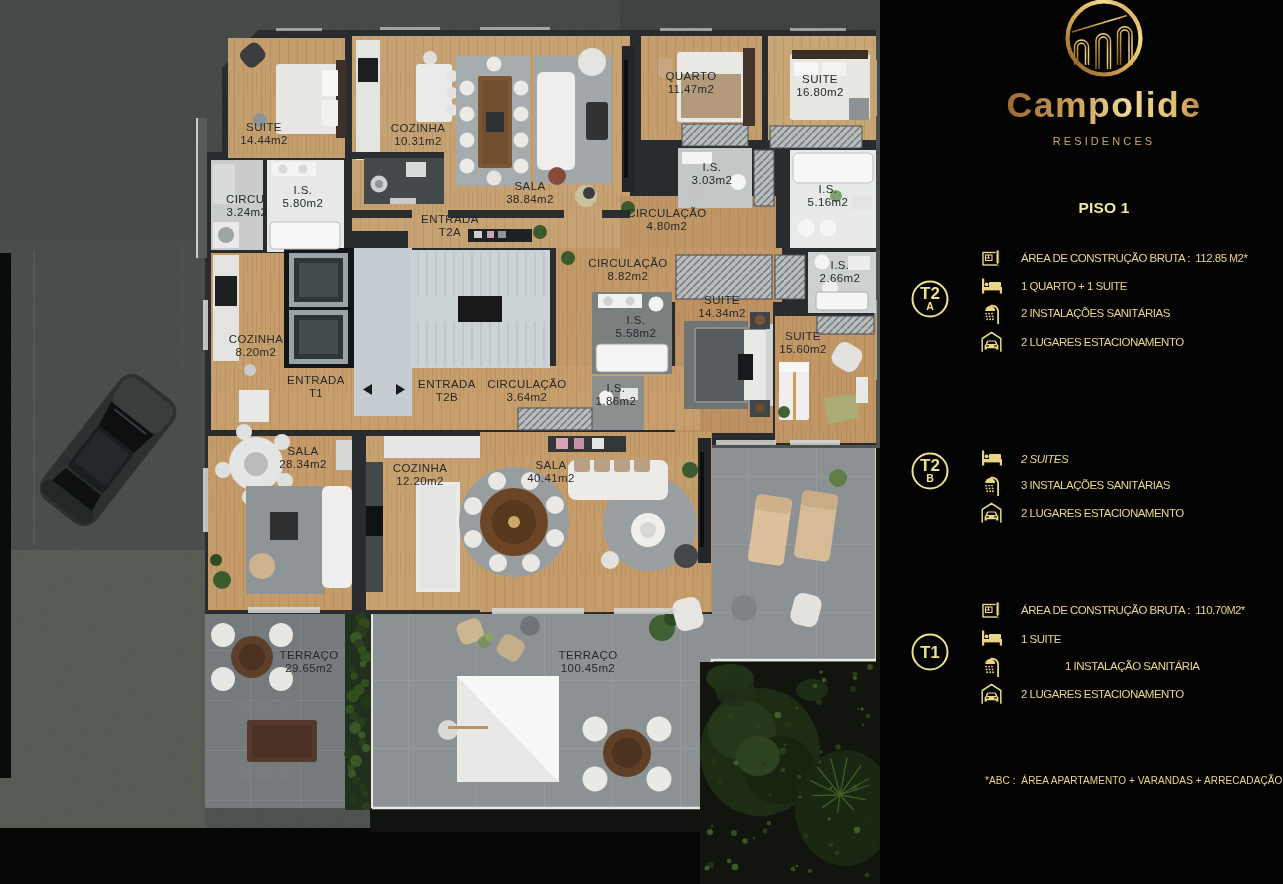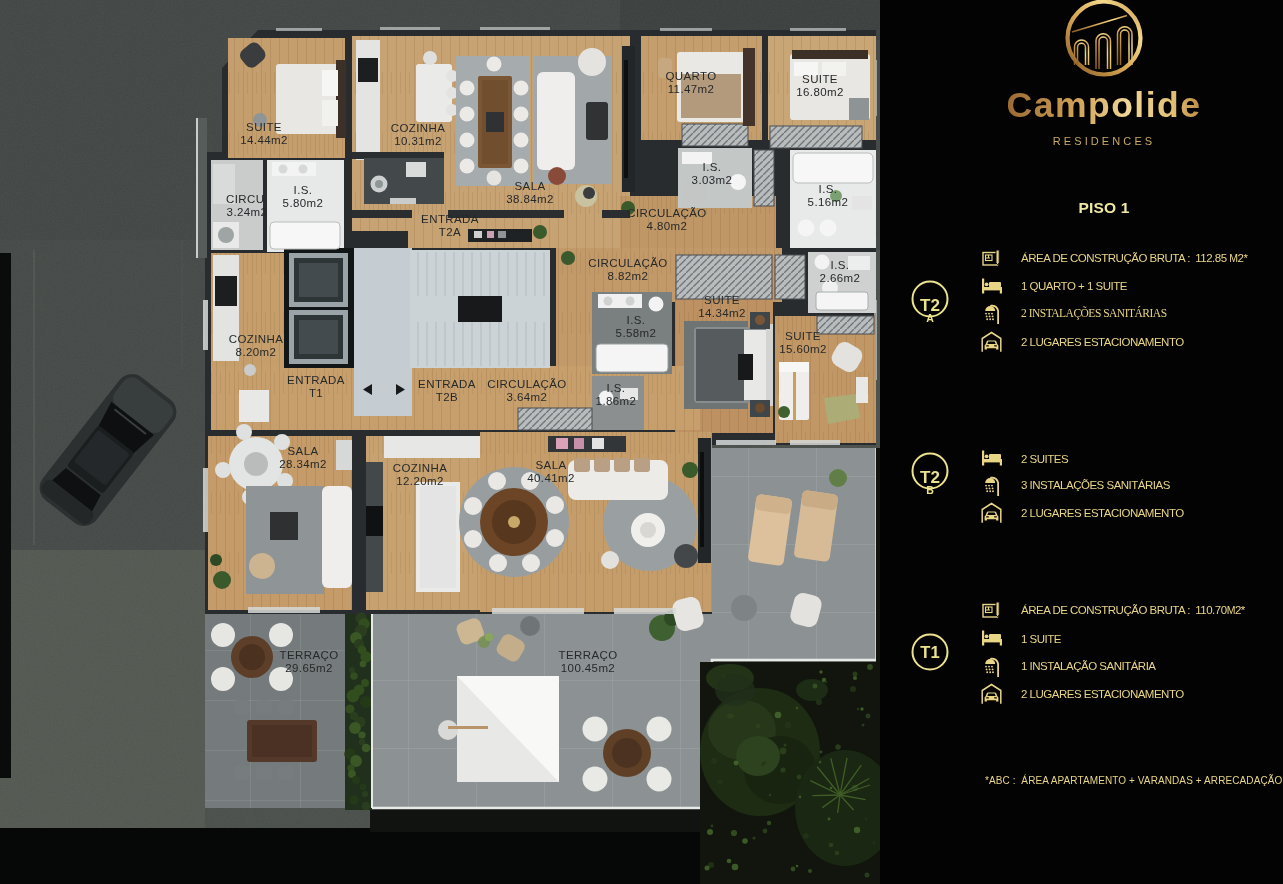--- a/index.html
+++ b/index.html
@@ -4,21 +4,21 @@
 <style>
   html,body{margin:0;padding:0;background:#000;}
   #page{position:relative;width:1283px;height:884px;background:#030303;overflow:hidden;
         font-family:"Liberation Sans",sans-serif;-webkit-font-smoothing:antialiased;}
   #plan{position:absolute;left:0;top:0;}
   .row{position:absolute;display:flex;align-items:center;color:#e9d586;
        font-size:11.5px;letter-spacing:-0.5px;white-space:nowrap;transform:translateY(-50%);}
   .row .ic{width:23px;display:flex;justify-content:center;align-items:center;margin-right:18px;flex:0 0 23px;}
   .badge{position:absolute;width:33px;height:33px;border:2.8px solid #ece28e;border-radius:50%;
          color:#ece28e;text-align:center;transform:translate(-50%,-50%);}
-  .badge .t2{font-size:17px;font-weight:bold;line-height:14px;margin-top:16px;letter-spacing:0px;}
+  .badge .t2{font-size:17px;font-weight:bold;line-height:14px;margin-top:4px;letter-spacing:0px;}
   .badge .sub{font-size:10.5px;font-weight:bold;line-height:10px;}
   .badge .t1{font-size:16.5px;font-weight:bold;line-height:33px;}
   #footer{position:absolute;color:#e9d586;font-size:10px;letter-spacing:0.1px;top:780px;left:985px;transform:translateY(-50%);white-space:nowrap;}
 </style>
 </head>
 <body>
 <div id="page">
 <svg id="plan" width="880" height="884" viewBox="0 0 880 884">
   <defs>
 <filter id="grain">
@@ -637,21 +637,21 @@
             <rect x="1" y="1" width="2.2" height="15"></rect>
             <rect x="1" y="9.5" width="20" height="3.4"></rect>
             <rect x="18.8" y="9.5" width="2.2" height="6.5"></rect>
             <circle cx="5.6" cy="6.8" r="1.9"></circle>
             <rect x="8" y="4.6" width="12" height="5.2" rx="1"></rect>
           </g>
         </svg>
       </div>
       <span>1 QUARTO + 1 SUITE</span>
     </div>
-<div class="row" style="left:980px;top:313.4px;font-family:Liberation Serif, serif;">
+<div class="row" style="left:980px;top:313.4px;">
       <div class="ic">
         <svg width="18" height="22" viewBox="0 0 18 22">
           <g fill="#e9d586">
             <path d="M2.2 9 a5 5 0 0 1 10 0 z"></path>
             <path d="M7.2 4.5 v-1 a0.8 0.8 0 0 1 0.8 -0.8 h1.5 a7.5 7.5 0 0 1 6.5 6 v13.3 h-1.8 v-13 a5.8 5.8 0 0 0 -5 -4.5 h-1.2 z"></path>
             <g>
               <circle cx="3" cy="11.6" r="0.95"></circle>
               <circle cx="6" cy="11.6" r="0.95"></circle>
               <circle cx="9" cy="11.6" r="0.95"></circle>
               <circle cx="3.6" cy="14.4" r="0.95"></circle>
@@ -672,21 +672,21 @@
           <path d="M1.2 20.8 V7.5 L10.5 1.5 L19.8 7.5 V20.8" fill="none" stroke="#e9d586" stroke-width="1.5"></path>
           <g fill="#e9d586">
             <path d="M4.5 13.5 l1.3 -3.2 a1.3 1.3 0 0 1 1.2 -0.8 h7 a1.3 1.3 0 0 1 1.2 0.8 l1.3 3.2 a1.5 1.5 0 0 1 0.9 1.4 v3.6 h-2.3 v-1.2 h-9.2 v1.2 h-2.3 v-3.6 a1.5 1.5 0 0 1 0.9 -1.4 z M6.3 13 h8.4 l-1 -2.4 h-6.4 z" fill-rule="evenodd"></path>
           </g>
           <rect x="5.2" y="14.2" width="2.6" height="1.3" fill="#0a0a08"></rect>
           <rect x="13.2" y="14.2" width="2.6" height="1.3" fill="#0a0a08"></rect>
         </svg>
       </div>
       <span>2 LUGARES ESTACIONAMENTO</span>
     </div>
-<div class="row" style="left:980px;top:458.0px;">
+<div class="row" style="left:980px;top:458.0px;font-style:italic;">
       <div class="ic">
         <svg width="22" height="17" viewBox="0 0 22 17">
           <g fill="#e9d586">
             <rect x="1" y="1" width="2.2" height="15"></rect>
             <rect x="1" y="9.5" width="20" height="3.4"></rect>
             <rect x="18.8" y="9.5" width="2.2" height="6.5"></rect>
             <circle cx="5.6" cy="6.8" r="1.9"></circle>
             <rect x="8" y="4.6" width="12" height="5.2" rx="1"></rect>
           </g>
         </svg>
@@ -748,21 +748,21 @@
             <rect x="1" y="1" width="2.2" height="15"></rect>
             <rect x="1" y="9.5" width="20" height="3.4"></rect>
             <rect x="18.8" y="9.5" width="2.2" height="6.5"></rect>
             <circle cx="5.6" cy="6.8" r="1.9"></circle>
             <rect x="8" y="4.6" width="12" height="5.2" rx="1"></rect>
           </g>
         </svg>
       </div>
       <span>1 SUITE</span>
     </div>
-<div class="row" style="left:980px;top:666.0px;">
+<div class="row" style="left:980px;top:666.0px;gap:44px;">
       <div class="ic">
         <svg width="18" height="22" viewBox="0 0 18 22">
           <g fill="#e9d586">
             <path d="M2.2 9 a5 5 0 0 1 10 0 z"></path>
             <path d="M7.2 4.5 v-1 a0.8 0.8 0 0 1 0.8 -0.8 h1.5 a7.5 7.5 0 0 1 6.5 6 v13.3 h-1.8 v-13 a5.8 5.8 0 0 0 -5 -4.5 h-1.2 z"></path>
             <g>
               <circle cx="3" cy="11.6" r="0.95"></circle>
               <circle cx="6" cy="11.6" r="0.95"></circle>
               <circle cx="9" cy="11.6" r="0.95"></circle>
               <circle cx="3.6" cy="14.4" r="0.95"></circle>

